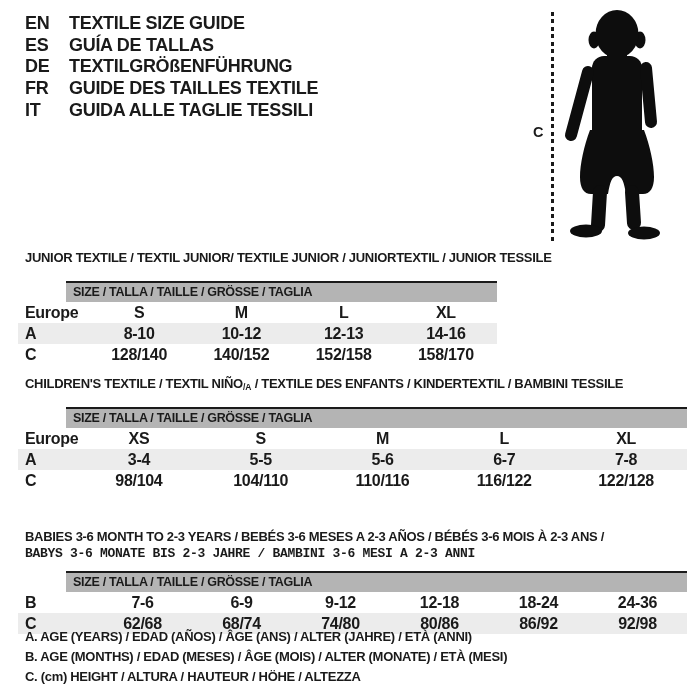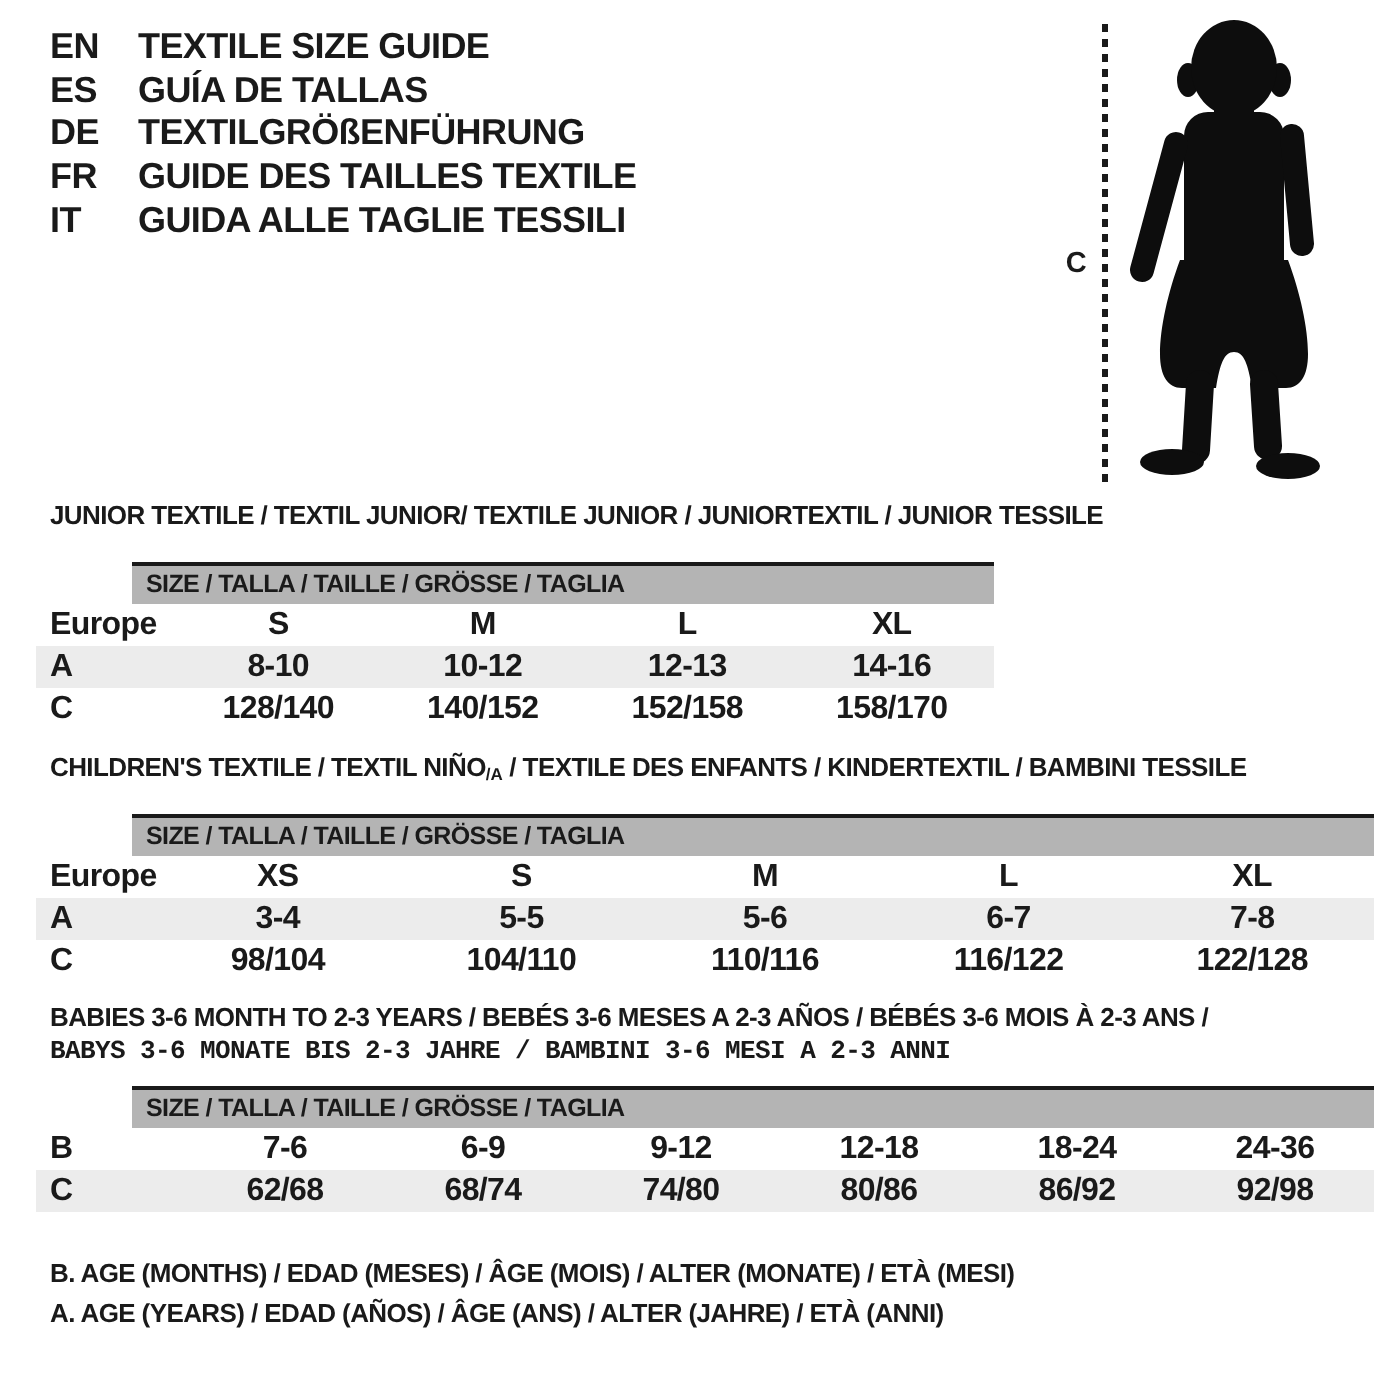--- a/index.html
+++ b/index.html
@@ -23,21 +23,21 @@
     background-image:repeating-linear-gradient(to bottom,
       #1a1a1a 0px, #1a1a1a 4px, transparent 4px, transparent 7.5px);
   }
   .measure-c { position:absolute; left:528px; top:124px; width:20px; text-align:center; font-size:14.5px; }
   .baby-svg { position:absolute; left:562px; top:10px; width:100px; height:232px; }
 
   
   .size-section { position:absolute; left:18px; }
   .s1 { top:250px; width:479px; }
   .s2 { top:376px; width:669px; }
-  .s3 { top:500px; width:669px; }
+  .s3 { top:528px; width:669px; }
 
   .sec-title { margin-left:7px; font-size:13px; line-height:16px; white-space:nowrap; }
   .s3 .sec-title { line-height:17px; }
   .sub { font-size:8.5px; vertical-align:-2px; letter-spacing:0; }
 
   .size-bar {
     margin-top:15px;
     border-top:2px solid #1a1a1a;
     background:#b4b4b4;
     height:21px; line-height:19px;
@@ -198,15 +198,16 @@
           <td>74/80</td>
           <td>80/86</td>
           <td>86/92</td>
           <td>92/98</td>
         </tr>
       </tbody>
   </table>
 </div>
 
 <div class="legend">
+  <div>A. AGE (YEARS) / EDAD (AÑOS) / ÂGE (ANS) / ALTER (JAHRE) / ETÀ (ANNI)</div>
   <div>B. AGE (MONTHS) / EDAD (MESES) / ÂGE (MOIS) / ALTER (MONATE) / ETÀ (MESI)</div>
-  <div>A. AGE (YEARS) / EDAD (AÑOS) / ÂGE (ANS) / ALTER (JAHRE) / ETÀ (ANNI)</div>
+  <div>C. (cm) HEIGHT / ALTURA / HAUTEUR / HÖHE / ALTEZZA</div>
 </div>
 
 </body></html>

